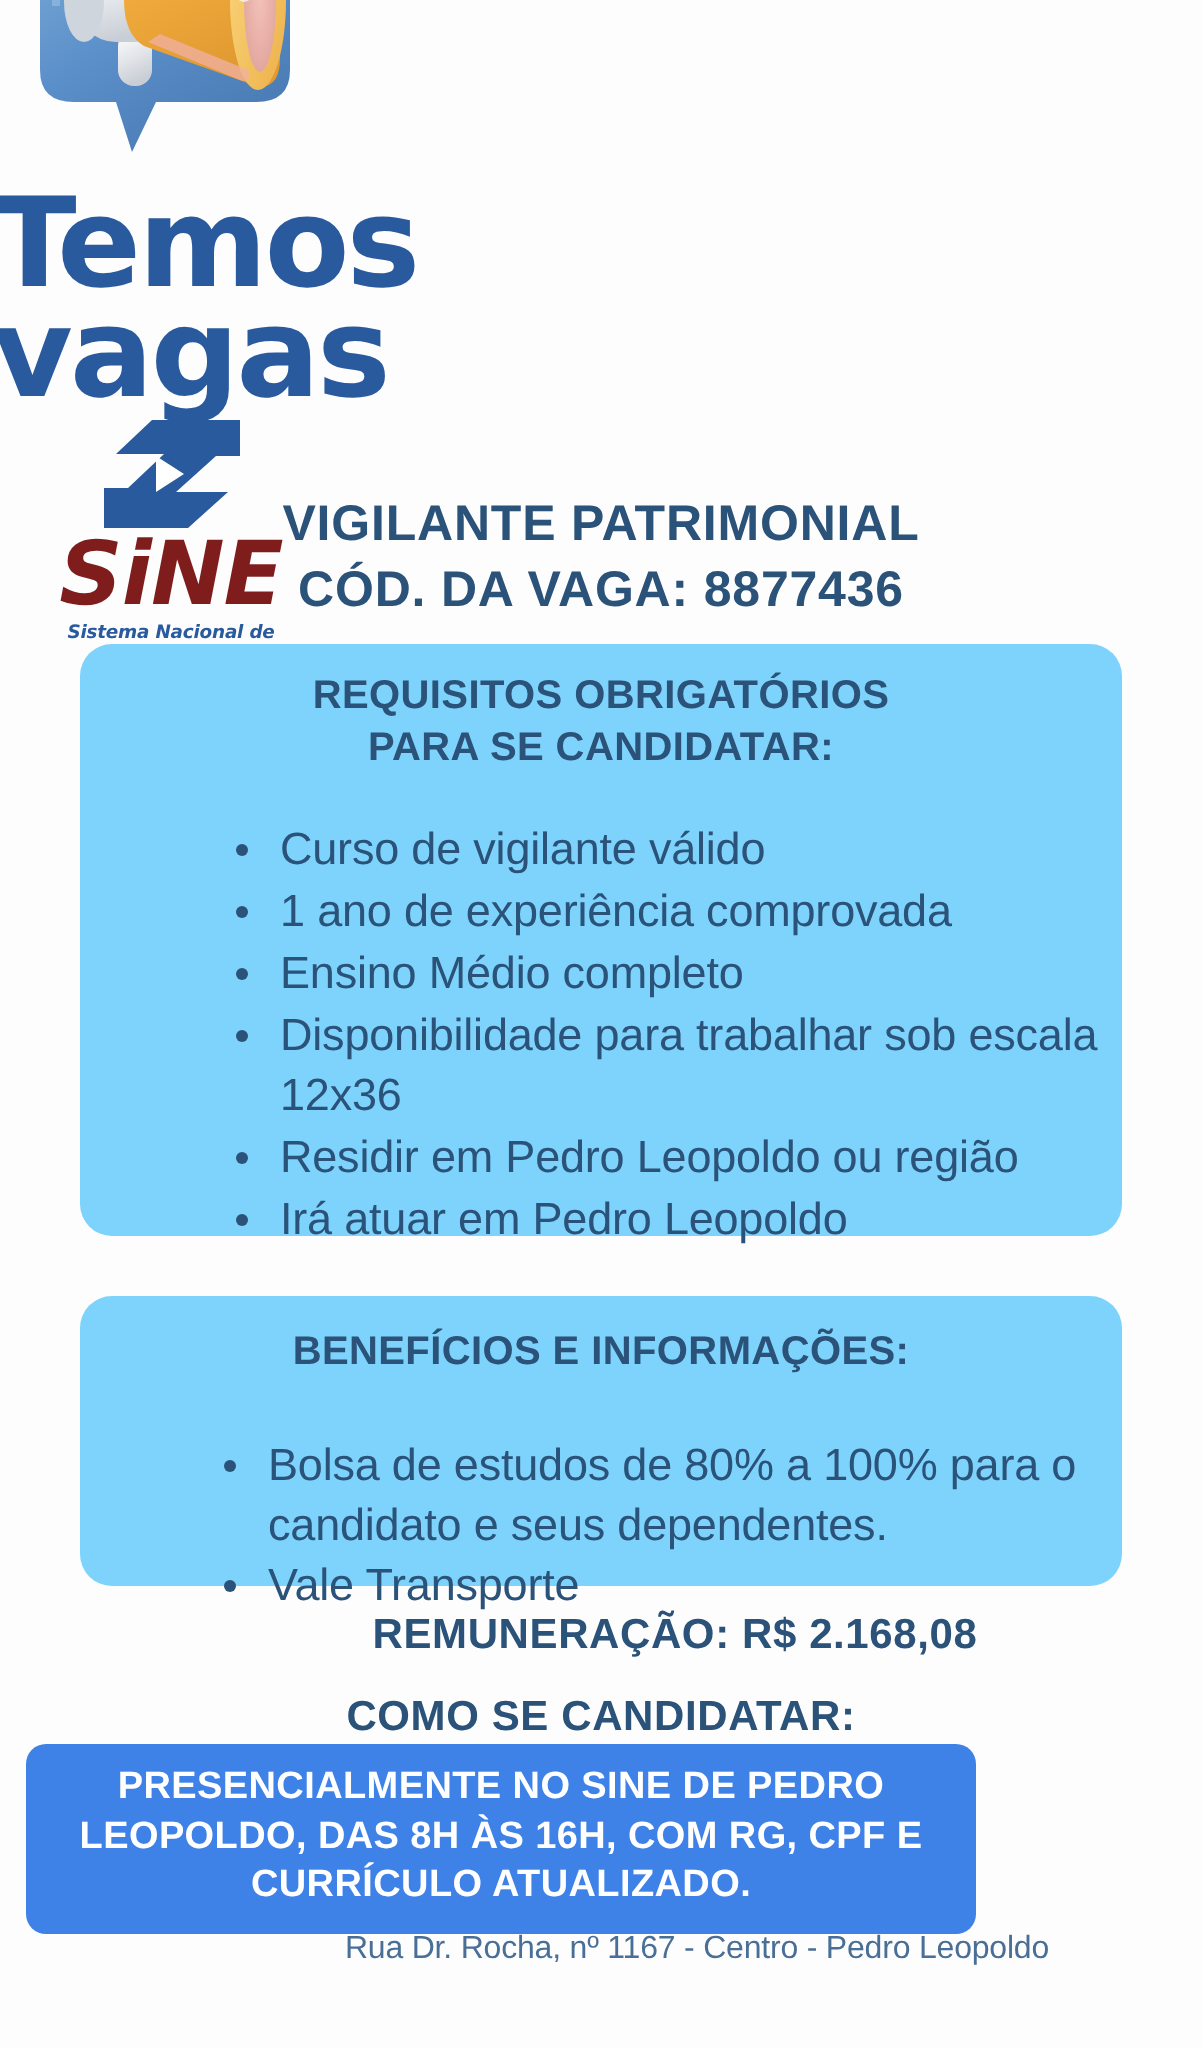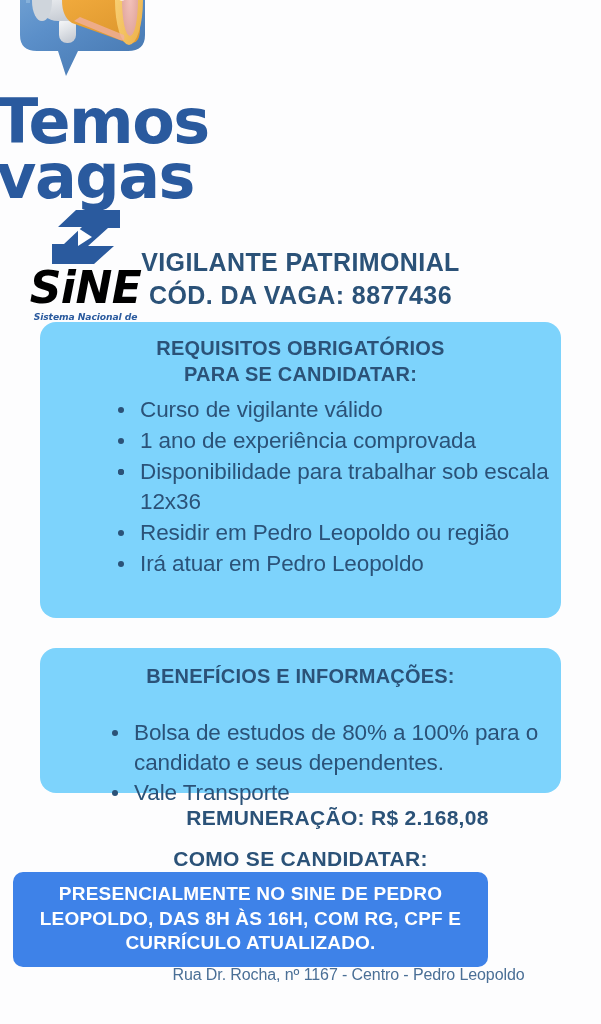--- a/index.html
+++ b/index.html
@@ -70,21 +70,21 @@
     height: 58px;
     margin: 0 auto 1px auto;
     display: block;
   }
   .sine-word {
     font-family: "DejaVu Sans", sans-serif;
     font-weight: 800;
     font-style: italic;
     font-size: 44px;
     line-height: 0.95;
-    color: #000000;
+    color: #7f1d1d;
     letter-spacing: -0.5px;
   }
   .sine-tag {
     font-family: "DejaVu Sans", sans-serif;
     font-style: italic;
     font-weight: 700;
     font-size: 9.2px;
     color: #2a5a9e;
     margin-top: 2px;
     letter-spacing: -0.1px;
@@ -128,21 +128,21 @@
     line-height: 1.28;
     padding-top: 14px;
   }
   #card-beneficios .card-heading { padding-top: 16px; }
 
   .bullets {
     margin: 0;
     padding: 0;
     list-style: none;
   }
-  #card-requisitos .bullets { margin-top: 8px; padding-left: 78px; }
+  #card-requisitos .bullets { margin-top: 23px; padding-left: 78px; }
   #card-beneficios .bullets { margin-top: 28px; padding-left: 72px; }
 
   .bullets li {
     position: relative;
     font-size: 22.5px;
     line-height: 1.33;
     color: #2b5278;
     padding-left: 22px;
     margin-bottom: 1px;
     letter-spacing: -0.1px;
@@ -280,21 +280,21 @@
   </div>
 
   <div class="card" id="card-requisitos">
     <div class="card-heading">
       <div>REQUISITOS OBRIGATÓRIOS</div>
       <div>PARA SE CANDIDATAR:</div>
     </div>
     <ul class="bullets">
       <li><span class="dot"></span><span>Curso de vigilante válido</span></li>
       <li><span class="dot"></span><span>1 ano de experiência comprovada</span></li>
-      <li><span class="dot"></span></li>
+      <li><span class="dot"></span><span>Ensino Médio completo</span></li>
       <li><span class="dot"></span><span>Disponibilidade para trabalhar sob escala 12x36</span></li>
       <li><span class="dot"></span><span>Residir em Pedro Leopoldo ou região</span></li>
       <li><span class="dot"></span><span>Irá atuar em Pedro Leopoldo</span></li>
     </ul>
   </div>
 
   <div class="card" id="card-beneficios">
     <div class="card-heading">BENEFÍCIOS E INFORMAÇÕES:</div>
     <ul class="bullets">
       <li><span class="dot"></span><span>Bolsa de estudos de 80% a 100% para o candidato e seus dependentes.</span></li>

